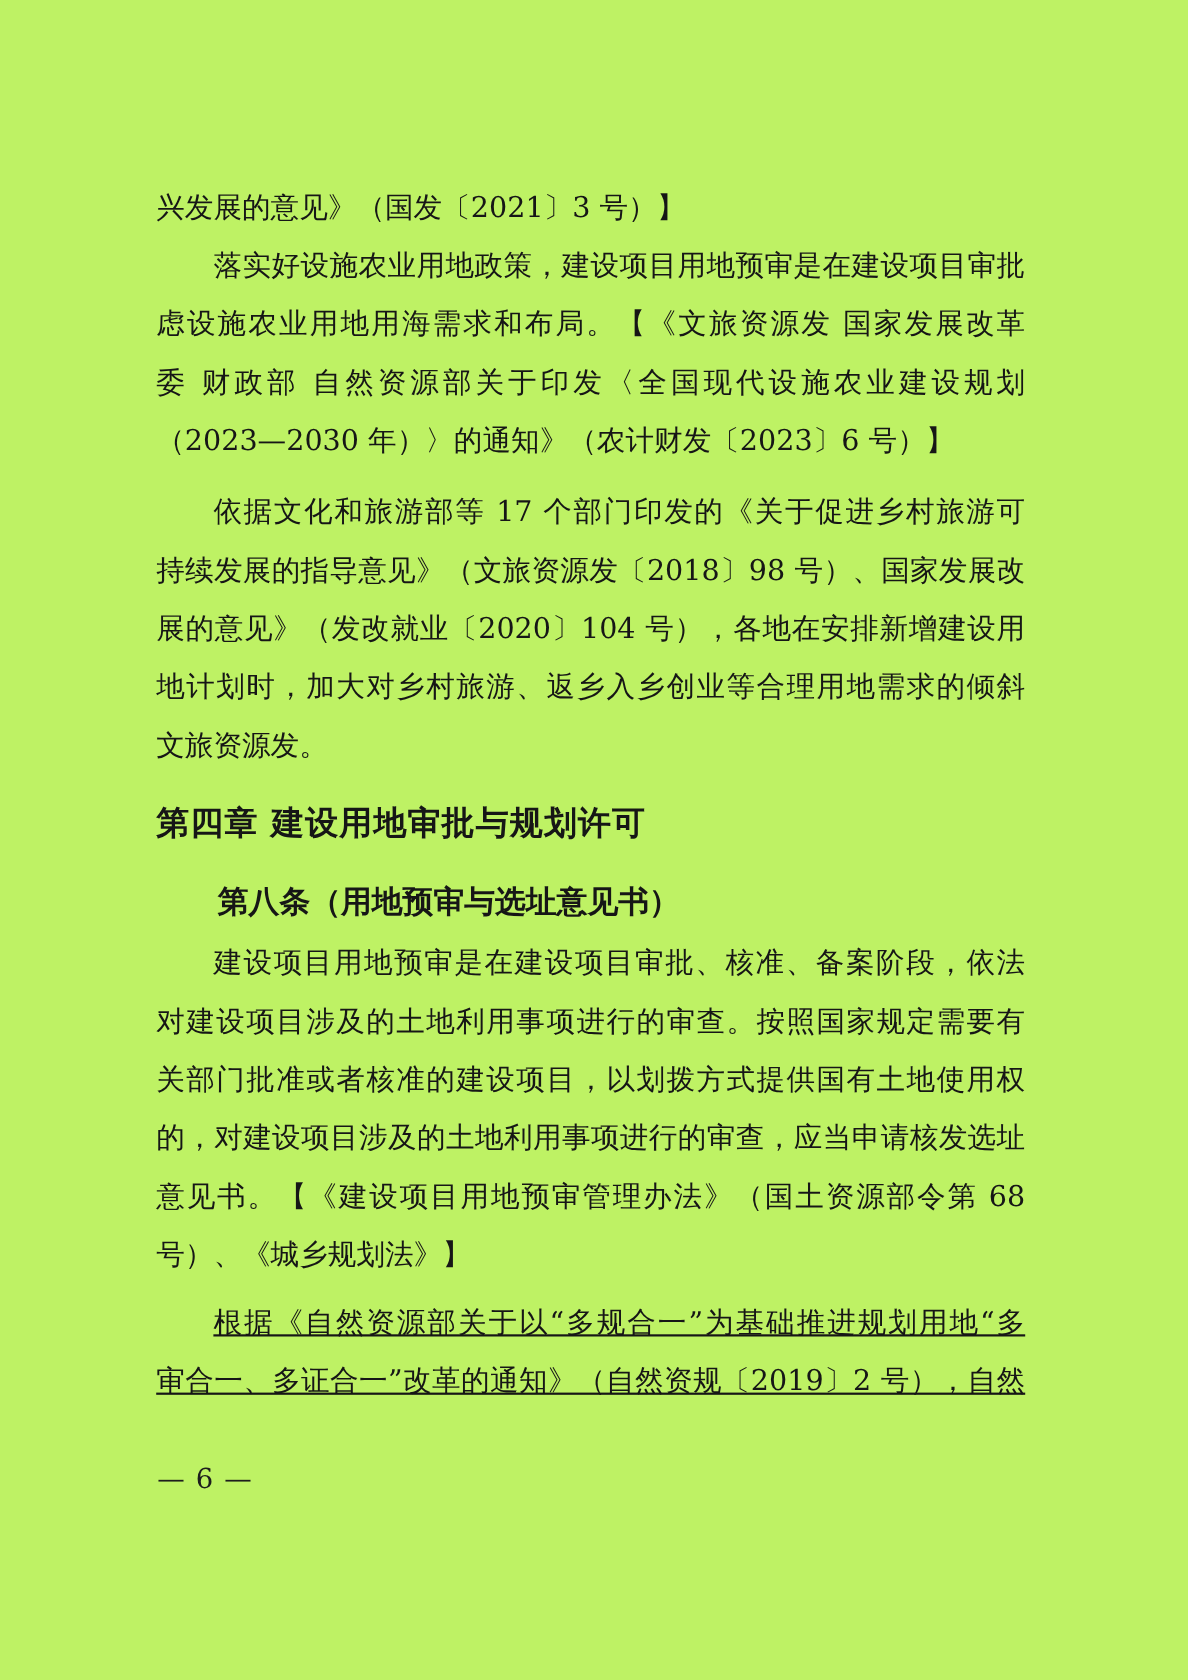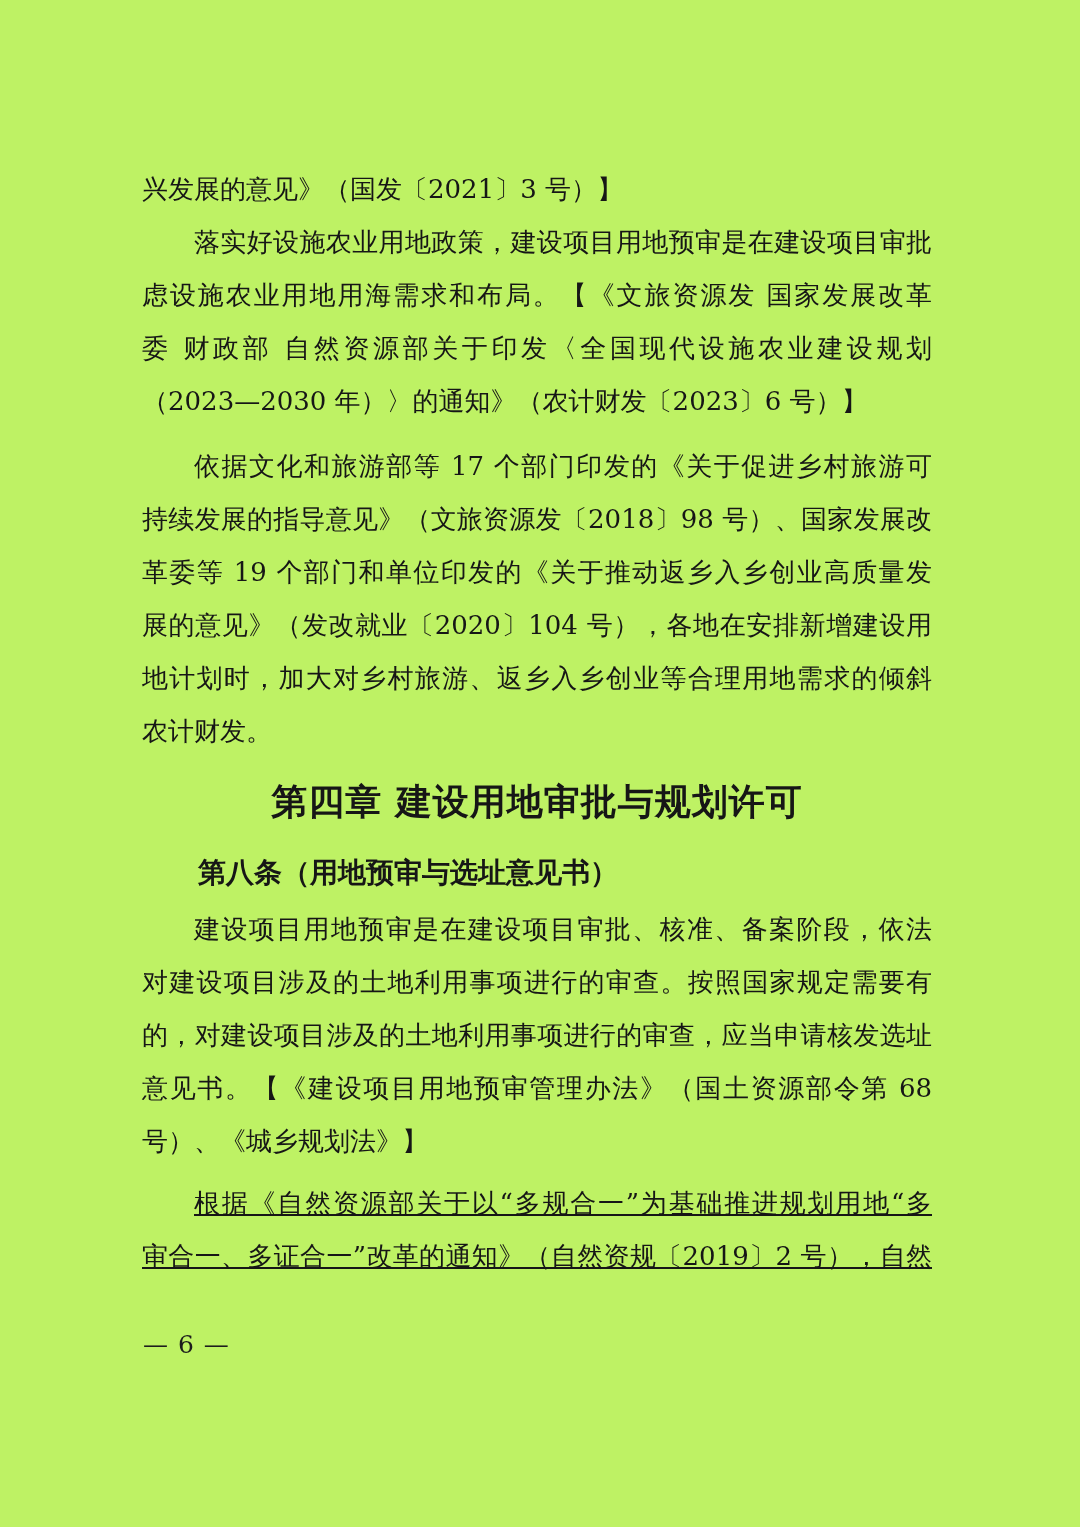--- a/index.html
+++ b/index.html
@@ -27,24 +27,24 @@
   .para { margin: 0; padding: 0; }
   .line { margin: 0; padding: 0; text-align: left; }
   
   .jl { text-align: justify; text-align-last: justify; }
   
   .ind { text-indent: 2em; }
   .para-gap-sm { margin-top: 9px; text-decoration: underline; }
   .para-gap-md { margin-top: 12px; }
   .chapter-heading {
     margin-top: 17px;
-    font-size: 36px;
+    font-size: 30px;
     font-weight: bold;
     line-height: 53px;
-    text-align: center;
+    text-align: left;
     letter-spacing: 1px;
   }
   .article-heading {
     margin-top: 18px;
     margin-bottom: 4px;
     font-size: 28px;
     font-weight: bold;
     line-height: 53px;
     text-indent: 2em;
     font-family: "DejaVu Sans", "Liberation Sans", sans-serif;
@@ -73,33 +73,33 @@
     <div class="para">
       <div class="line jl ind">落实好设施农业用地政策，建设项目用地预审是在建设项目审批</div>
       <div class="line jl">虑设施农业用地用海需求和布局。【《文旅资源发 国家发展改革</div>
       <div class="line jl">委 财政部 自然资源部关于印发〈全国现代设施农业建设规划</div>
       <div class="line">（2023—2030 年）〉的通知》（农计财发〔2023〕6 号）】</div>
     </div>
 
     <div class="para para-gap-md">
       <div class="line jl ind">依据文化和旅游部等 17 个部门印发的《关于促进乡村旅游可</div>
       <div class="line jl">持续发展的指导意见》（文旅资源发〔2018〕98 号）、国家发展改</div>
-      <div class="line jl">革委等 19 个部门和单位印发的《关于推动返乡入乡创业高质量发</div>
       <div class="line jl">展的意见》（发改就业〔2020〕104 号），各地在安排新增建设用</div>
       <div class="line jl">地计划时，加大对乡村旅游、返乡入乡创业等合理用地需求的倾斜</div>
-      <div class="line">农计财发。</div>
+      <div class="line">文旅资源发。</div>
     </div>
 
     <div class="chapter-heading">第四章 建设用地审批与规划许可</div>
 
     <div class="article-heading">第八条（用地预审与选址意见书）</div>
 
     <div class="para">
       <div class="line jl ind">建设项目用地预审是在建设项目审批、核准、备案阶段，依法</div>
       <div class="line jl">对建设项目涉及的土地利用事项进行的审查。按照国家规定需要有</div>
+      <div class="line jl">关部门批准或者核准的建设项目，以划拨方式提供国有土地使用权</div>
       <div class="line jl">的，对建设项目涉及的土地利用事项进行的审查，应当申请核发选址</div>
       <div class="line jl">意见书。【《建设项目用地预审管理办法》（国土资源部令第 68</div>
       <div class="line">号）、《城乡规划法》】</div>
     </div>
 
     <div class="para para-gap-sm">
       <div class="line jl ind">根据《自然资源部关于以“多规合一”为基础推进规划用地“多</div>
       <div class="line jl">审合一、多证合一”改革的通知》（自然资规〔2019〕2 号），自然</div>
     </div>
 

